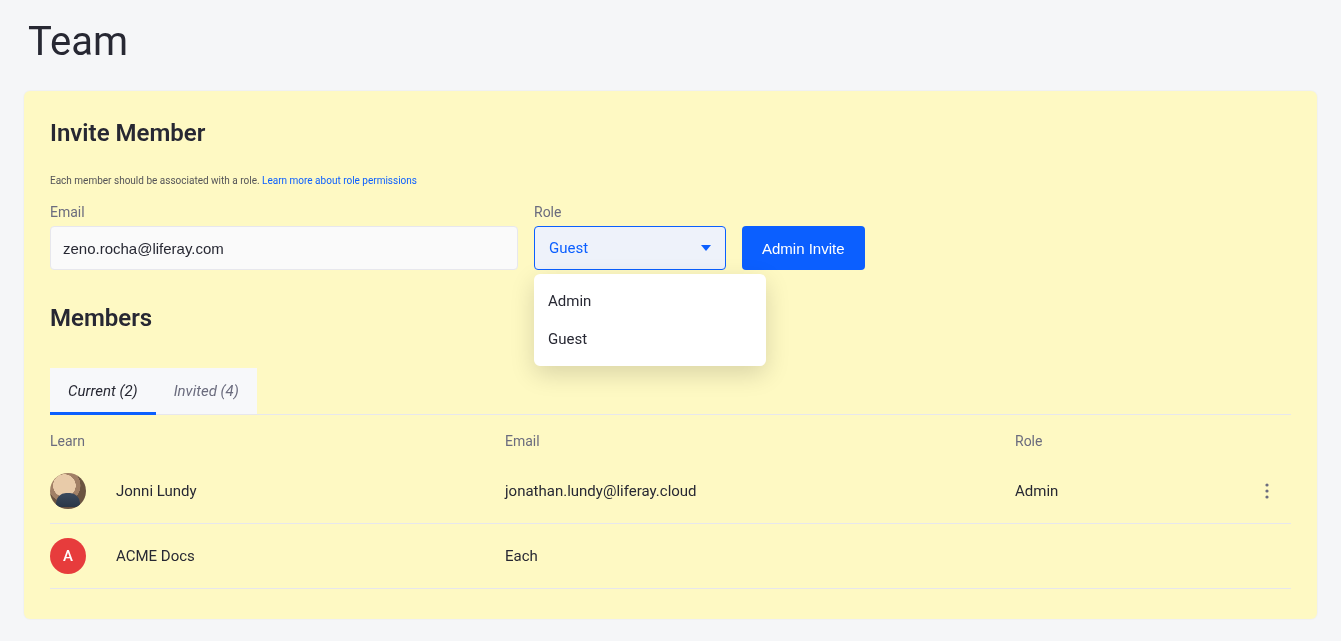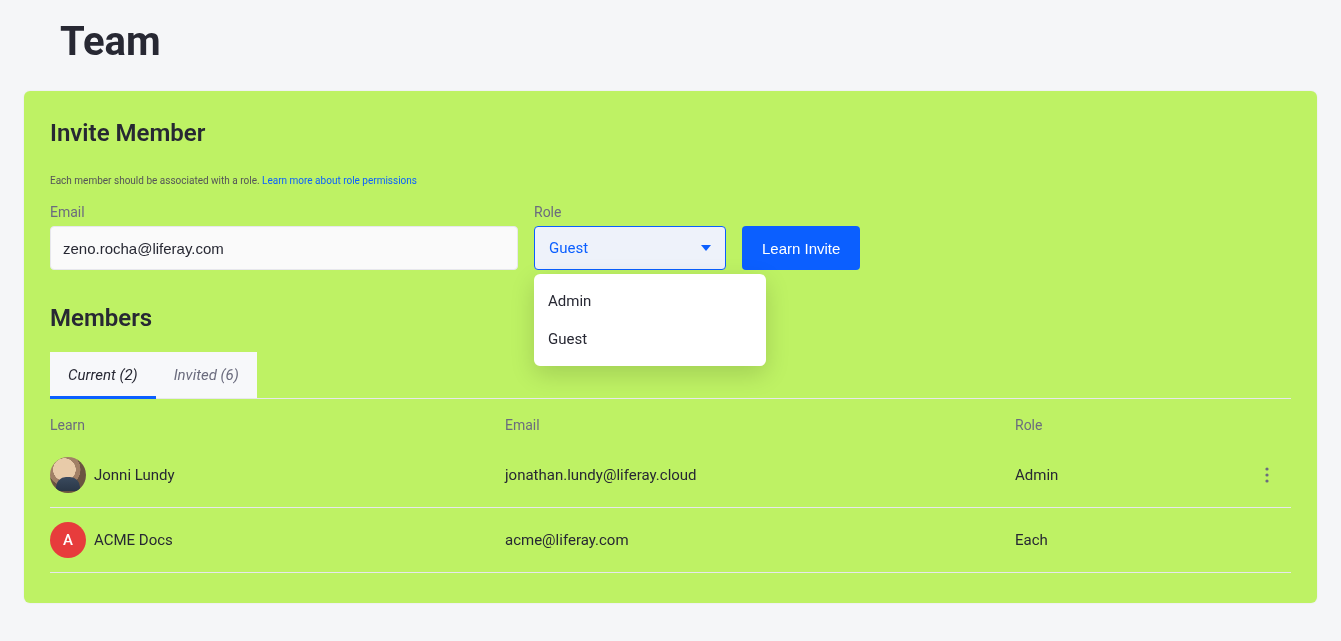--- a/index.html
+++ b/index.html
@@ -6,41 +6,40 @@
   body {
     font-family: -apple-system, BlinkMacSystemFont, "Segoe UI", Roboto, Helvetica, Arial, sans-serif;
     background: #f5f6f8;
     width: 1341px;
     height: 641px;
     overflow: hidden;
     color: #272833;
   }
   .page-title {
     font-size: 40px;
-    font-weight: 700;
+    font-weight: 400;
     padding: 18px 28px 8px 28px;
     color: #272833;
-    margin-left: 32px;
   }
   .card {
-    background: #bef264;
+    background: #fef9c3;
     margin: 18px 24px 0 24px;
     border-radius: 6px;
     padding: 28px 26px 30px 26px;
     box-shadow: 0 0 0 1px rgba(0,0,0,0.02);
   }
   .section-title {
     font-size: 24px;
     font-weight: 600;
     color: #272833;
     margin-bottom: 28px;
   }
   .section-title.members {
     margin-top: 34px;
-    margin-bottom: 20px;
+    margin-bottom: 36px;
   }
   .helper {
     font-size: 10px;
     color: #545458;
     margin-bottom: 18px;
   }
   .helper a {
     color: #0b5fff;
     text-decoration: none;
   }
@@ -156,21 +155,21 @@
     grid-template-columns: 455px 510px 1fr 40px;
     align-items: center;
     padding: 14px 0;
     border-bottom: 1px solid #e7e7ed;
     font-size: 15px;
     color: #272833;
   }
   .member-cell {
     display: flex;
     align-items: center;
-    gap: 8px;
+    gap: 30px;
   }
   .avatar {
     width: 36px; height: 36px;
     border-radius: 50%;
     display: flex; align-items: center; justify-content: center;
     font-size: 15px; font-weight: 500;
     color: #fff;
     overflow: hidden;
   }
   .avatar.photo {
@@ -229,28 +228,28 @@
           <span>Guest</span>
           <span class="caret"></span>
         </div>
         <div class="dropdown">
           <div class="dropdown-item">Admin</div>
           <div class="dropdown-item">Guest</div>
         </div>
       </div>
     </div>
 
-    <button class="send-btn">Learn Invite</button>
+    <button class="send-btn">Admin Invite</button>
   </div>
 
   <h2 class="section-title members">Members</h2>
 
   <div class="tabs">
     <div class="tab active">Current (2)</div>
-    <div class="tab">Invited (6)</div>
+    <div class="tab">Invited (4)</div>
   </div>
 
   <div class="table-head">
     <div>Learn</div>
     <div>Email</div>
     <div>Role</div>
     <div></div>
   </div>
 
   <div class="row">
@@ -267,18 +266,17 @@
           <circle cx="2" cy="14" r="1.6" fill="currentColor"></circle>
         </svg>
     </div>
   </div>
 
   <div class="row">
     <div class="member-cell">
       <div class="avatar letter">A</div>
       <span>ACME Docs</span>
     </div>
-    <div>acme@liferay.com</div>
     <div>Each</div>
     <div></div>
   </div>
 
 </div>
 
 </body></html>

